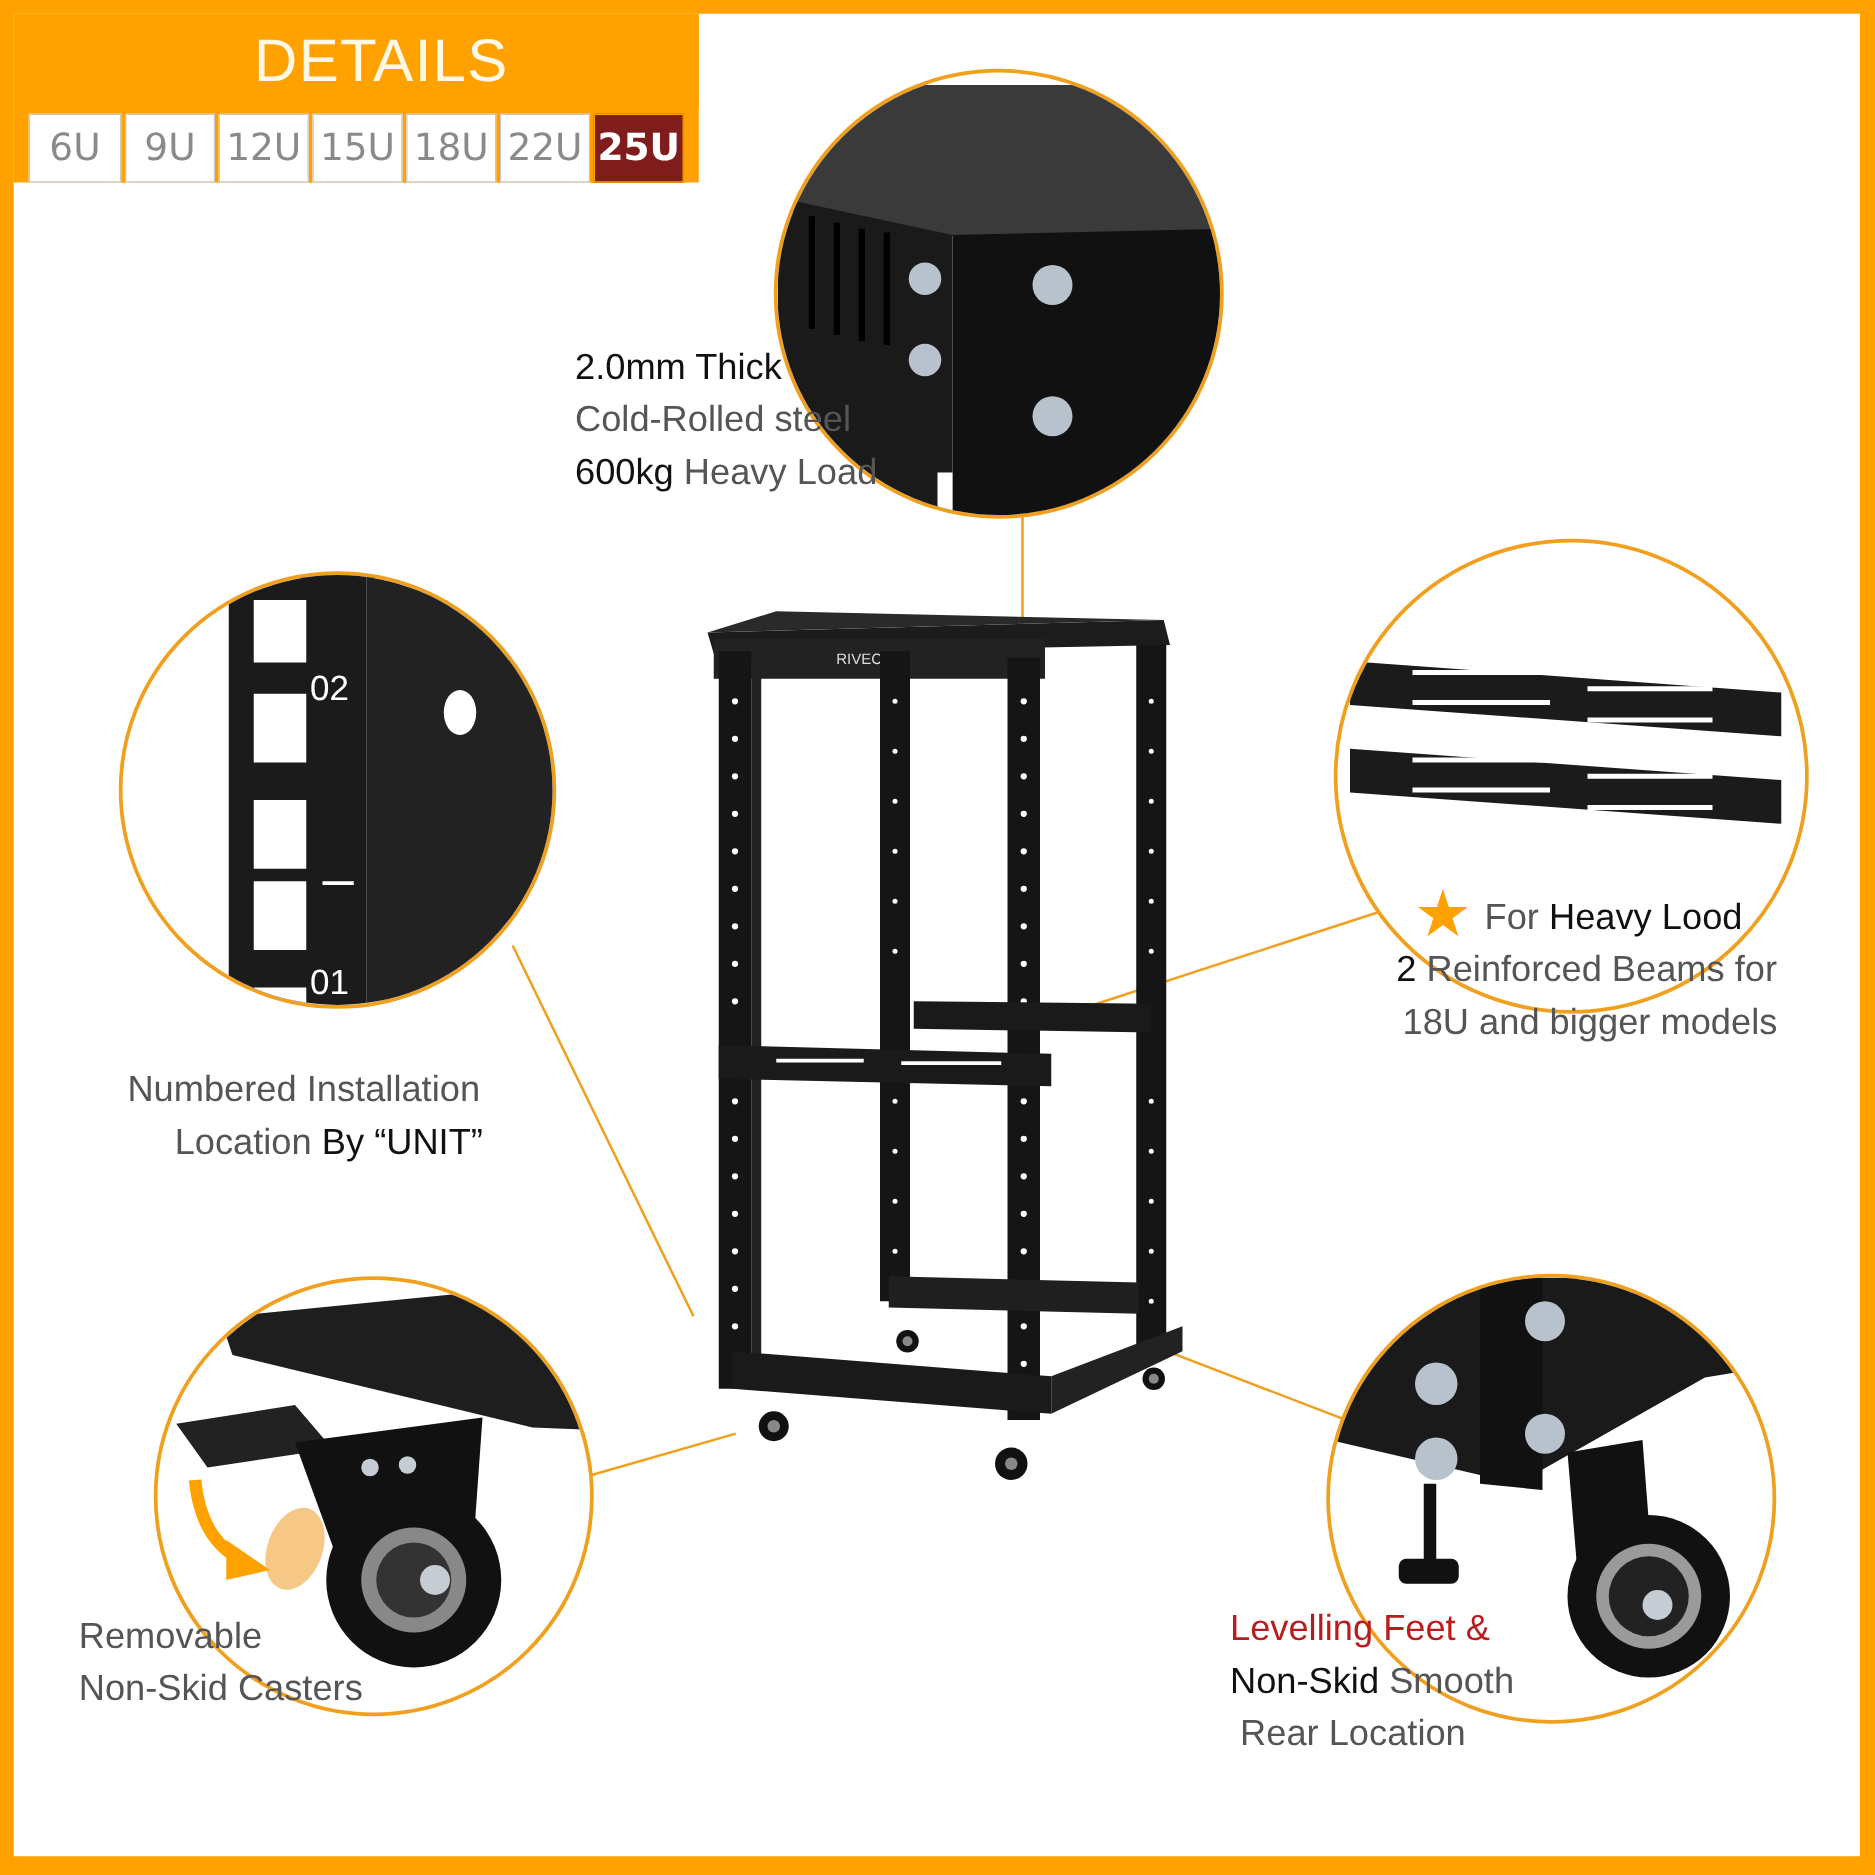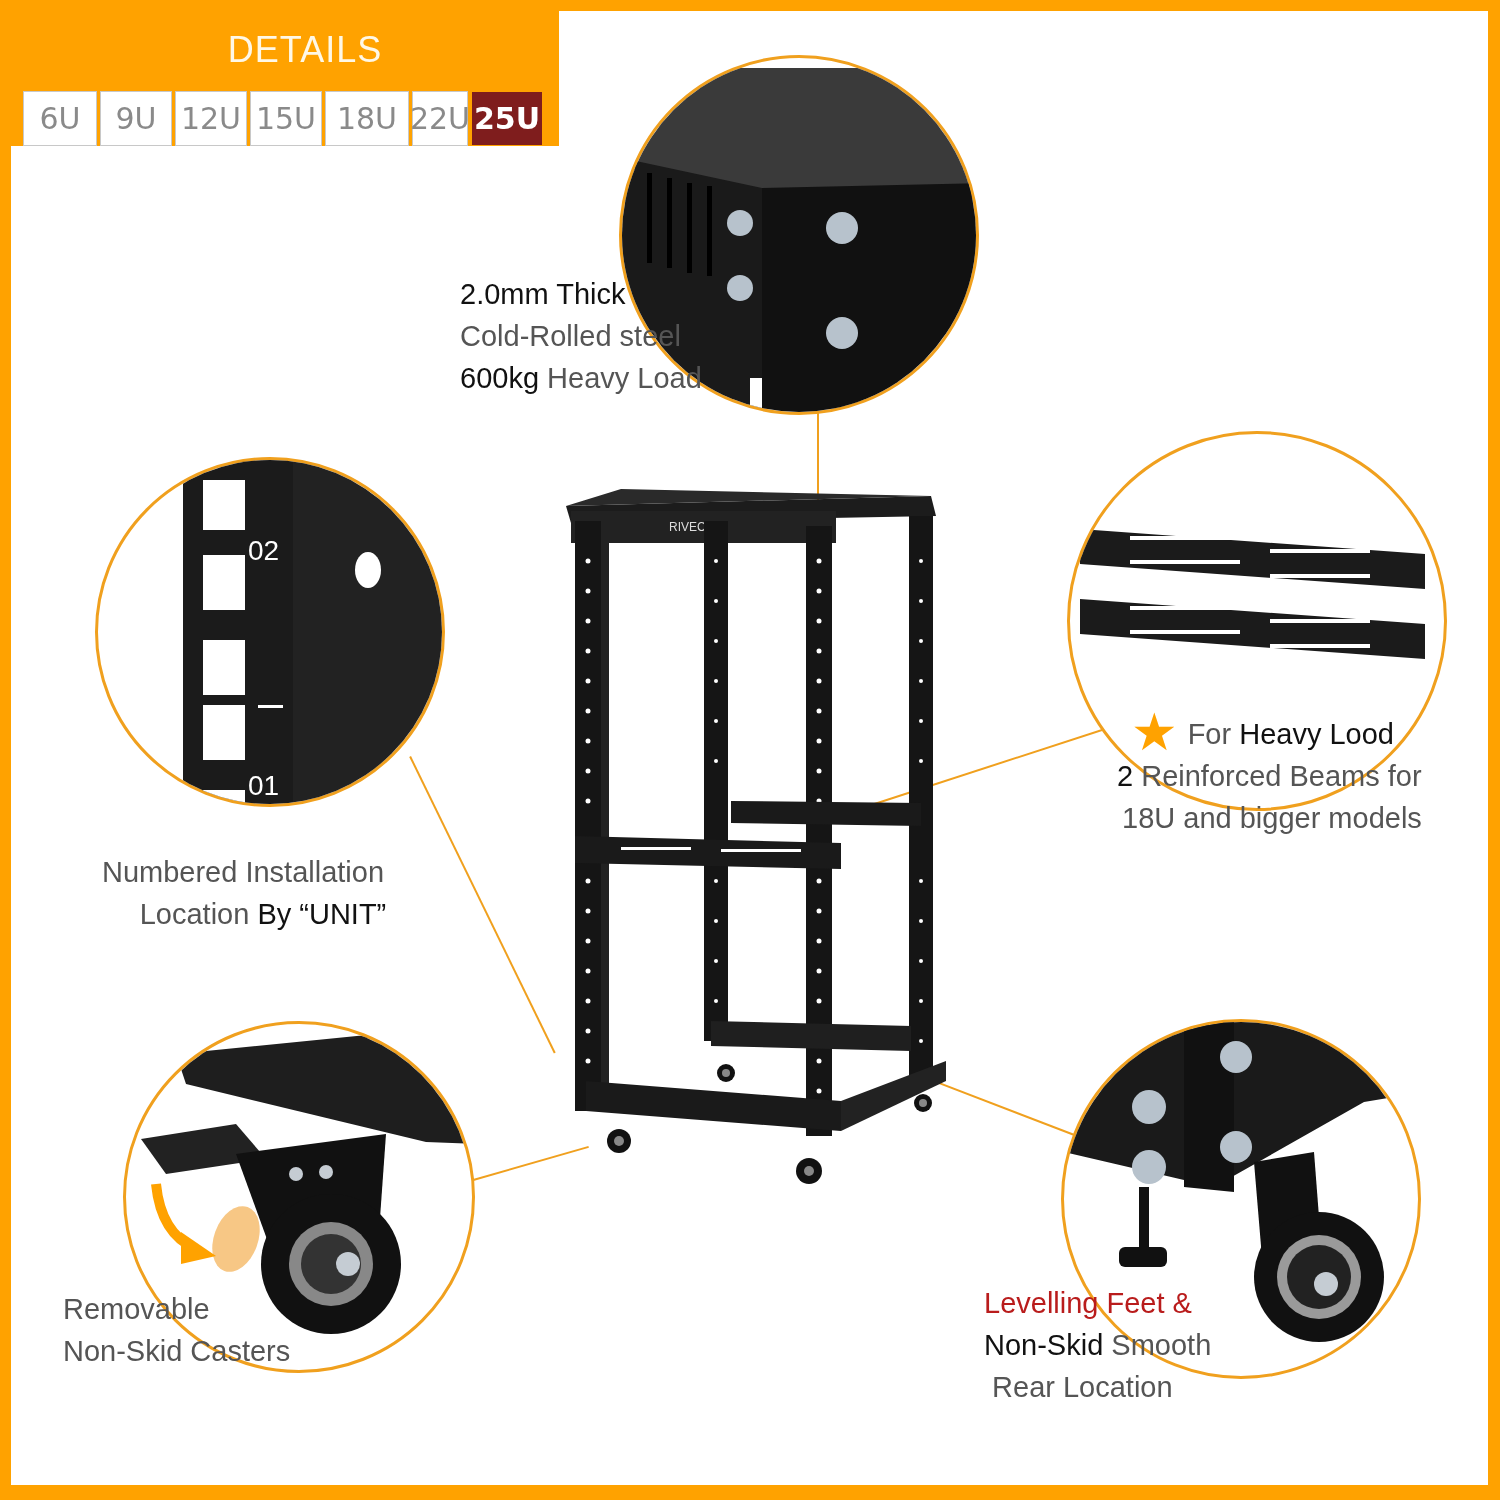--- a/index.html
+++ b/index.html
@@ -1,19 +1,19 @@
 <!DOCTYPE html>
 <html><head>
 <meta charset="utf-8">
 <style>
   html,body{margin:0;padding:0;}
   body{width:1500px;height:1500px;position:relative;overflow:hidden;background:#ffa200;font-family:"Liberation Sans",sans-serif;}
   .canvas{position:absolute;left:11px;top:11px;width:1477px;height:1474px;background:#fff;}
   .header{position:absolute;left:0;top:0;width:548px;height:135px;background:#ffa200;}
-  .title{position:absolute;left:0;top:0;width:548px;height:76px;background:#ffa200;color:#fff8e6;font-size:36px;letter-spacing:1px;text-align:center;line-height:78px;font-family:"Liberation Sans",sans-serif;}
+  .title{position:absolute;left:0;top:0;width:548px;height:76px;background:#ffa200;color:#fff8e6;font-size:48px;letter-spacing:1px;text-align:center;line-height:78px;font-family:"Liberation Sans",sans-serif;}
   .title span{margin-left:40px;}
   .tabs{position:absolute;left:12px;top:80px;height:55px;display:flex;gap:3px;background:#ffa200;padding:0;}
   .tab{background:#fff;border:1px solid #c8c8c8;box-sizing:border-box;height:55px;display:flex;align-items:center;justify-content:center;color:#8a8a8a;font-size:30px;font-family:"DejaVu Sans",sans-serif;}
   .tab.active{background:#7f1d1d;color:#fff;border-color:#ffa200;font-weight:bold;}
   .circle{position:absolute;border:3px solid #f0a01e;border-radius:50%;overflow:hidden;box-sizing:border-box;background:#fff;}
   .txt{position:absolute;font-size:29px;line-height:42px;color:#555;white-space:nowrap;}
   .dark{color:#111;}
   .line{position:absolute;height:2px;background:#f0a01e;transform-origin:0 0;}
   svg{display:block;}
 </style>
@@ -22,22 +22,22 @@
 
 <div class="canvas">
 
   <div class="header">
     <div class="title"><span>DETAILS</span></div>
     <div class="tabs">
       <div class="tab" style="width:74px">6U</div>
       <div class="tab" style="width:72px">9U</div>
       <div class="tab" style="width:72px">12U</div>
       <div class="tab" style="width:72px">15U</div>
-      <div class="tab" style="width:84px">18U</div>
-      <div class="tab" style="width:56px">22U</div>
+      <div class="tab" style="width:72px">18U</div>
+      <div class="tab" style="width:72px">22U</div>
       <div class="tab active" style="width:72px">25U</div>
     </div>
   </div>
 
   <div class="line" style="left:808px;top:392px;width:118px;transform:rotate(90deg);"></div>
   <div class="line" style="left:400px;top:745px;width:330px;transform:rotate(64deg);"></div>
   <div class="line" style="left:860px;top:793px;width:262px;transform:rotate(-18deg);"></div>
   <div class="line" style="left:462px;top:1168px;width:120px;transform:rotate(-16deg);"></div>
   <div class="line" style="left:915px;top:1066px;width:160px;transform:rotate(21deg);"></div>
 

